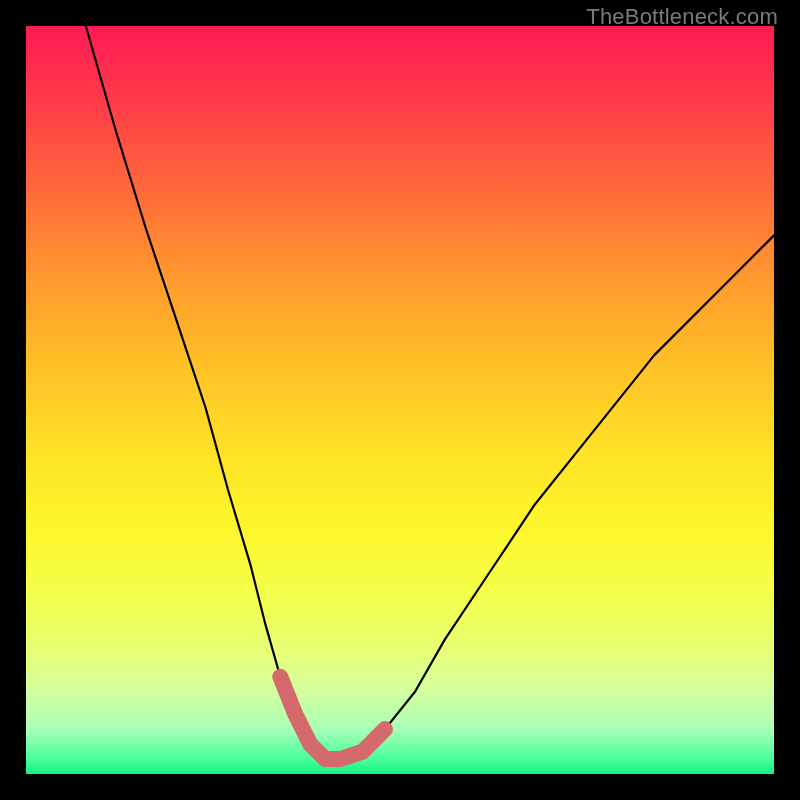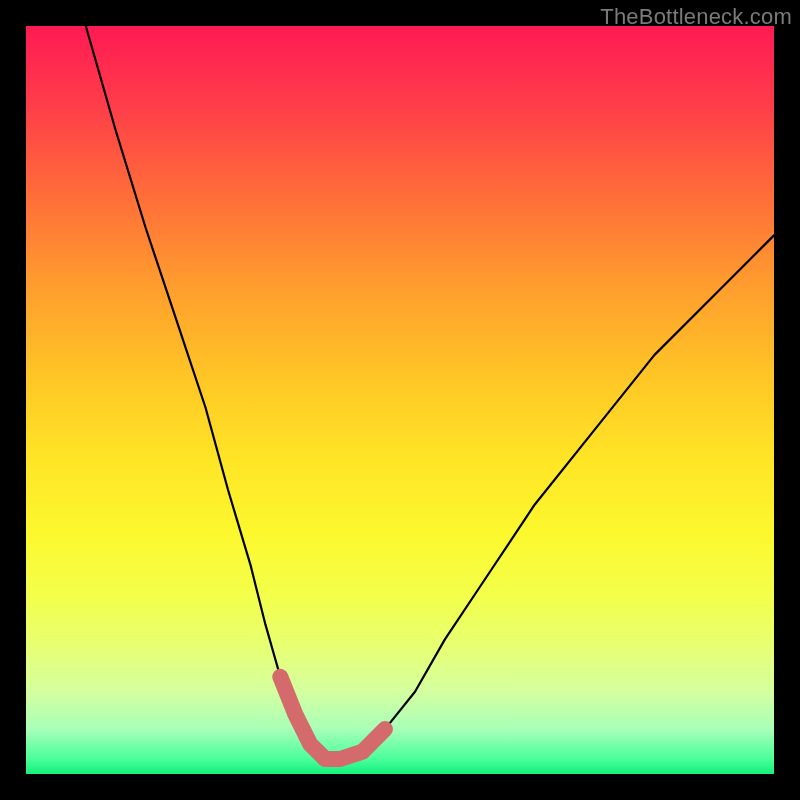--- a/index.html
+++ b/index.html
@@ -29,21 +29,21 @@
       #e7ff72 83%,
       #d4ffa0 89%,
       #a8ffb8 94%,
       #49ff9a 98%,
       #14f07d 100%
     );
   }
   .watermark {
     position: absolute;
     top: 4px;
-    right: 8px;
+    right: 22px;
     color: #7a7a7a;
     font-size: 22px;
     letter-spacing: 0.2px;
     user-select: none;
   }
   svg.curve {
     position: absolute;
     left: 0; top: 0;
     width: 748px;
     height: 748px;

